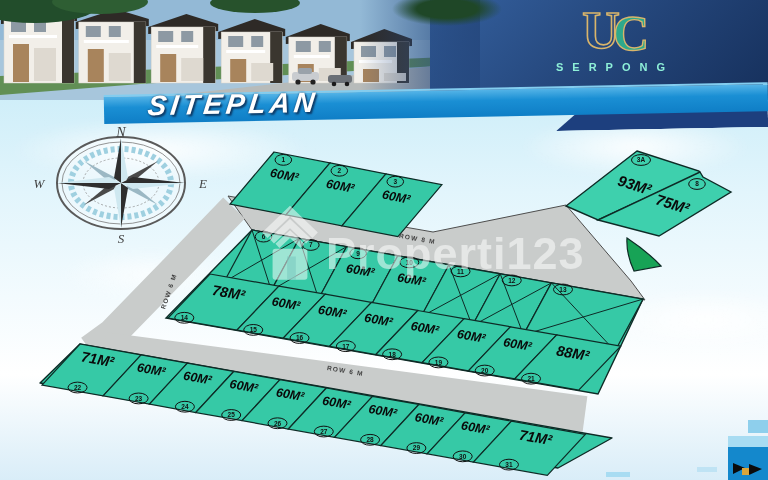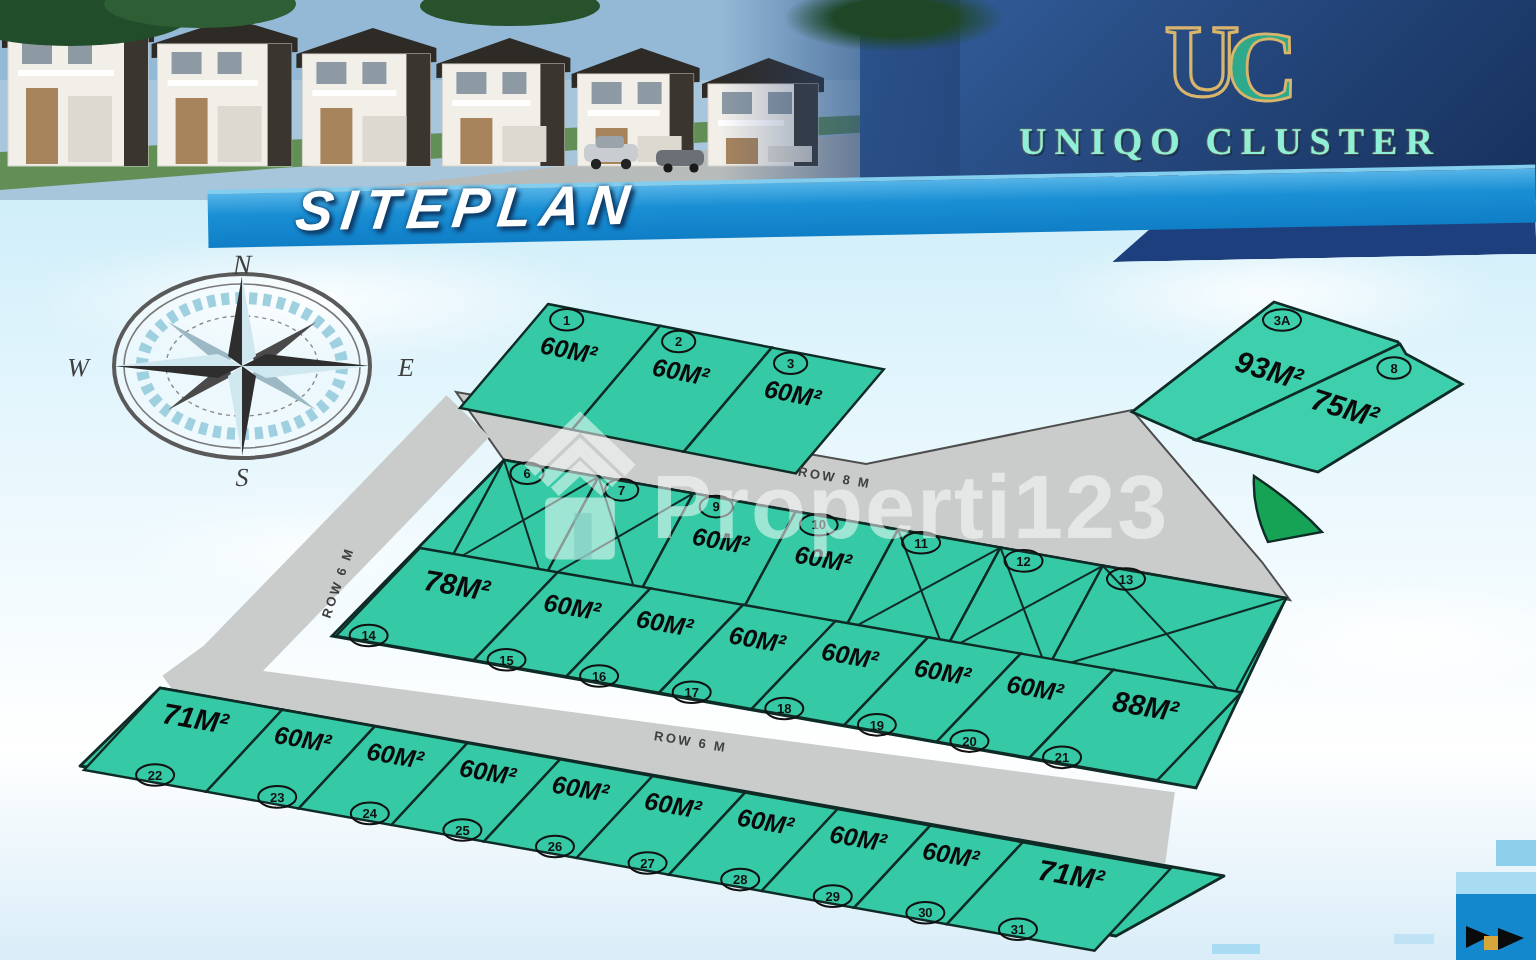--- a/index.html
+++ b/index.html
@@ -304,21 +304,20 @@
         <circle cx="347" cy="84" r="2.3" fill="#1a1a1a"></circle>
     </svg>
     <div class="navy"></div>
     <div class="blend"></div>
     <div class="foliage"></div>
     <div class="logo">
       <svg width="120" height="52" viewBox="0 0 120 52">
         <text x="46" y="46" font-family="Liberation Serif,serif" font-size="52" font-weight="bold" fill="none" stroke="#d9b56b" stroke-width="1.6" text-anchor="middle">U</text>
         <text x="76" y="48" font-family="Liberation Serif,serif" font-size="50" font-weight="bold" fill="#2ea98c" stroke="#d9b56b" stroke-width="1.4" text-anchor="middle">C</text>
       </svg>
-      <div class="brand1">UNIQO CLUSTER</div>
       <div class="brand2">SERPONG</div>
     </div>
   </div>
 
   <div class="ribbon">
     <div class="ribbon-shadow"></div>
     <div class="ribbon-band">
       <span>SITEPLAN</span>
     </div>
   </div>

